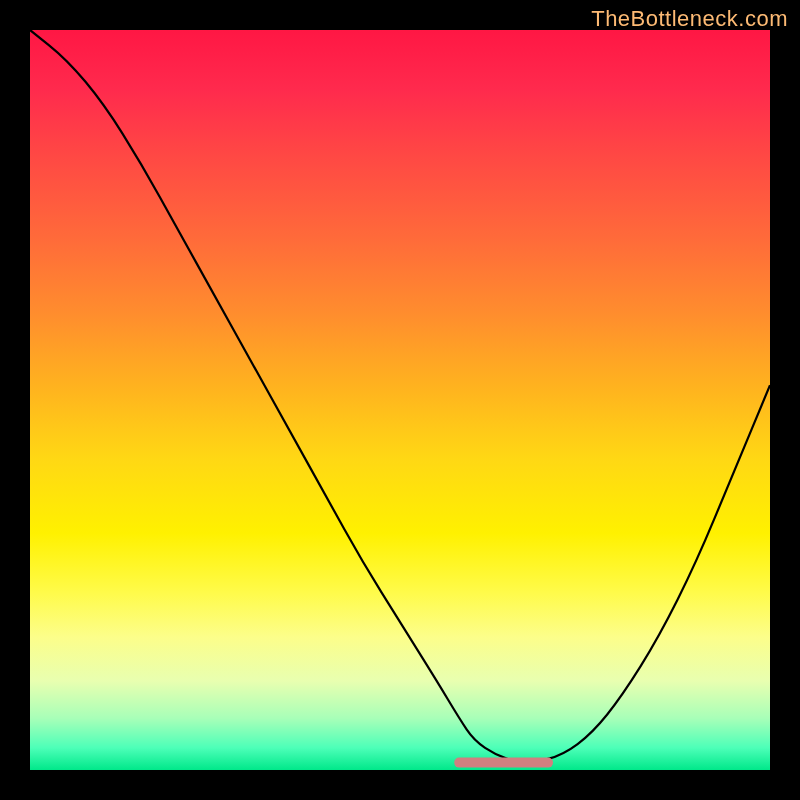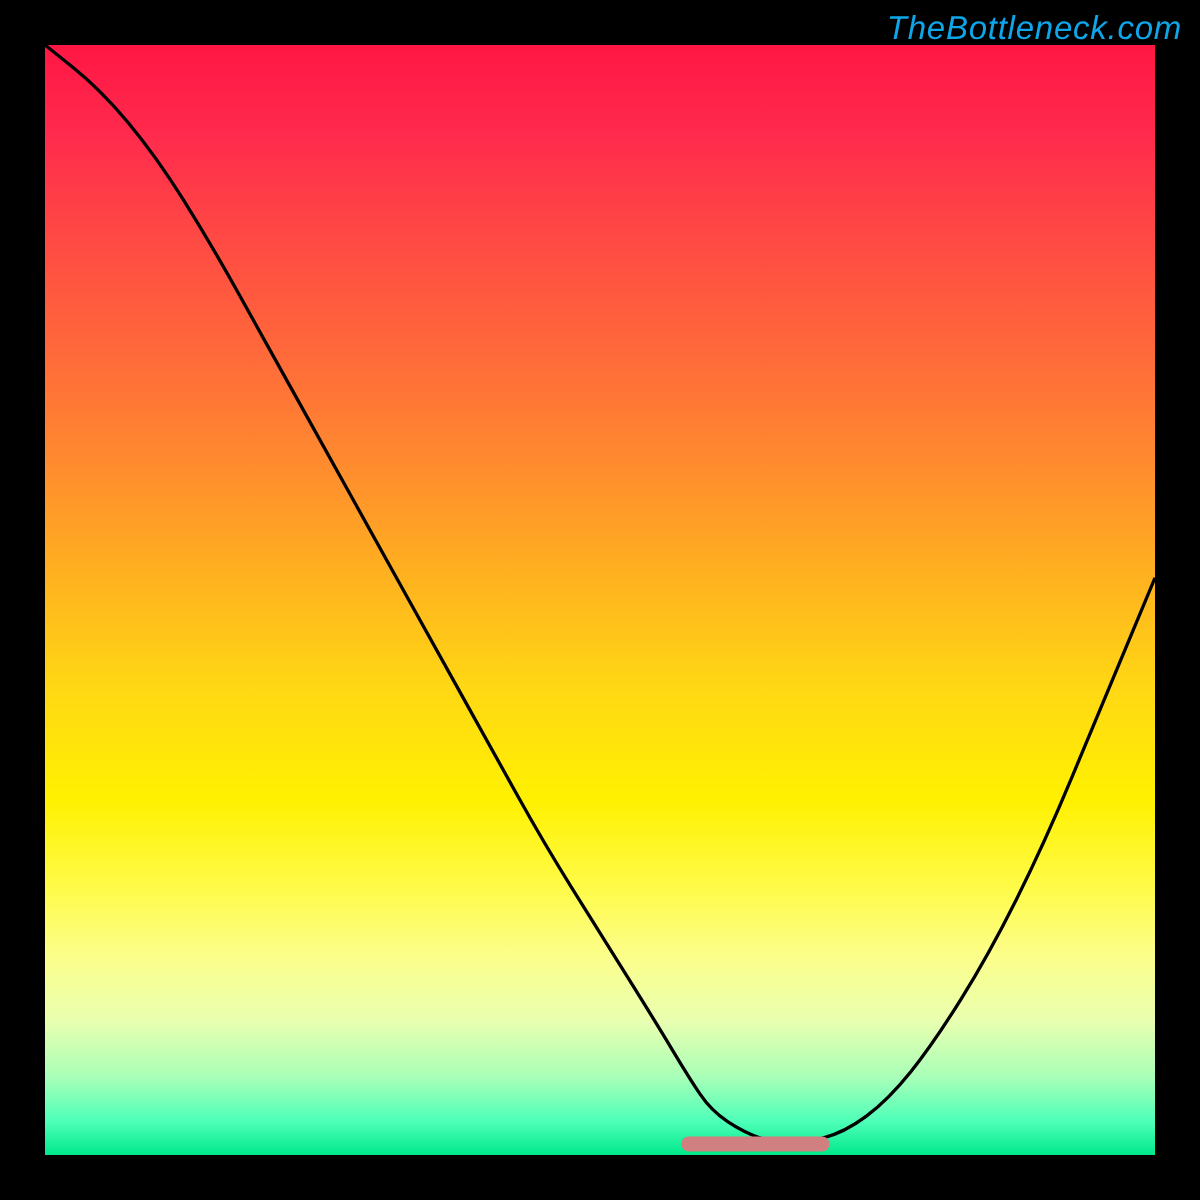--- a/index.html
+++ b/index.html
@@ -7,26 +7,25 @@
     width: 800px;
     height: 800px;
     background: #000;
     position: relative;
     font-family: Arial, sans-serif;
   }
   .watermark {
     position: absolute;
     top: 6px;
     right: 12px;
-    color: #0ea5e9;
+    color: #fdba74;
     font-size: 22px;
     font-weight: 500;
     letter-spacing: 0.5px;
     z-index: 10;
-    font-style: italic;
   }
   .plot-area {
     position: absolute;
     left: 30px;
     top: 30px;
     width: 740px;
     height: 740px;
     overflow: hidden;
   }
   .gradient-bg {

